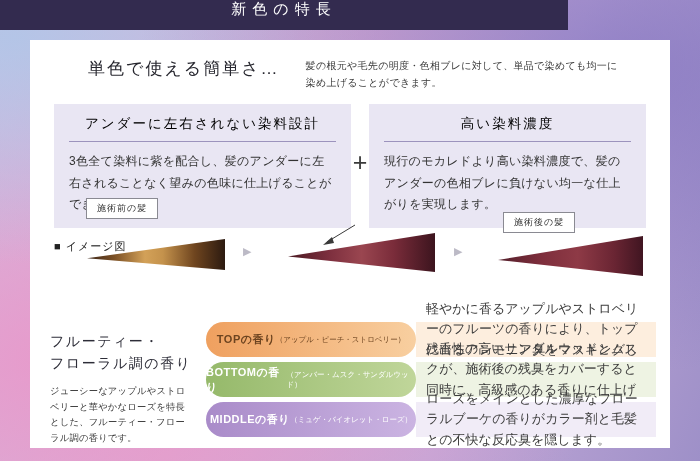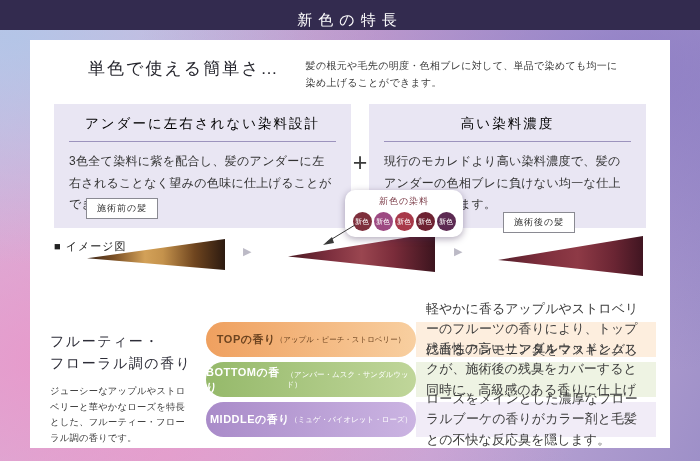--- a/index.html
+++ b/index.html
@@ -6,22 +6,22 @@
   html,body { width:700px; height:461px; }
   body {
     font-family: "Liberation Sans", "DejaVu Sans", sans-serif;
     position:relative; overflow:hidden;
     background:
       radial-gradient(ellipse at 88% 15%, rgba(110,100,185,.55), transparent 55%),
       radial-gradient(ellipse at 2% 8%, rgba(175,198,232,.85), transparent 38%),
       radial-gradient(ellipse at 8% 78%, rgba(235,148,200,.8), transparent 60%),
       linear-gradient(110deg, #cfc0e2 0%, #dcaad2 38%, #c3a9d8 68%, #9e90c8 100%);
   }
-  .banner { position:absolute; top:0; left:0; width:700px; height:30px;
-    display:flex; align-items:flex-end; justify-content:center; }
+  .banner { position:absolute; top:0; left:0; width:568px; height:30px;
+    display:flex; align-items:flex-start; justify-content:center; }
   .banner h1 { color:#fff; font-size:15px; font-weight:normal; letter-spacing:6px;
     font-family:"DejaVu Serif","Liberation Serif",serif; }
 
   .card { position:absolute; background:#fff; left:30px; width:640px; }
   .card-main { top:40px; height:300px; padding:15px 24px 16px; }
 
   .headline-row { display:flex; align-items:flex-start; gap:26px; padding-left:34px; }
   .headline { font-size:17px; font-weight:normal; color:#26262e; letter-spacing:2px; padding-top:2px; }
   .headline-desc { font-size:10px; color:#3a3a3a; line-height:1.65; white-space:pre-line; padding-top:3px; letter-spacing:.3px; }
 
@@ -111,30 +111,20 @@
 
     <div class="diagram-label">■ イメージ図</div>
 
     <div class="tag tag-before">施術前の髪</div>
     <div class="swatch swatch-before"></div>
 
     <div class="sep-arrow sep-1">▶</div>
 
     <div class="swatch swatch-mid"></div>
 
-    <div class="bubble">
-      <div class="bubble-label">新色の染料</div>
-      <div class="dye-circles">
-          <div class="dye-circle" style="background: rgb(126, 47, 60);">新色</div>
-          <div class="dye-circle" style="background: rgb(157, 74, 130);">新色</div>
-          <div class="dye-circle" style="background: rgb(168, 57, 74);">新色</div>
-          <div class="dye-circle" style="background: rgb(110, 34, 50);">新色</div>
-          <div class="dye-circle" style="background: rgb(92, 42, 82);">新色</div>
-        </div>
-    </div>
     <svg class="pointer" width="42" height="26" viewBox="0 0 42 26">
       <line x1="37" y1="3" x2="9" y2="20" stroke="#3a3a3a" stroke-width="1"></line>
       <path d="M14 15 L5 23 L16 21 Z" fill="#3a3a3a"></path>
     </svg>
 
     <div class="sep-arrow sep-2">▶</div>
 
     <div class="tag tag-after">施術後の髪</div>
     <div class="swatch swatch-after"></div>
   </section>

